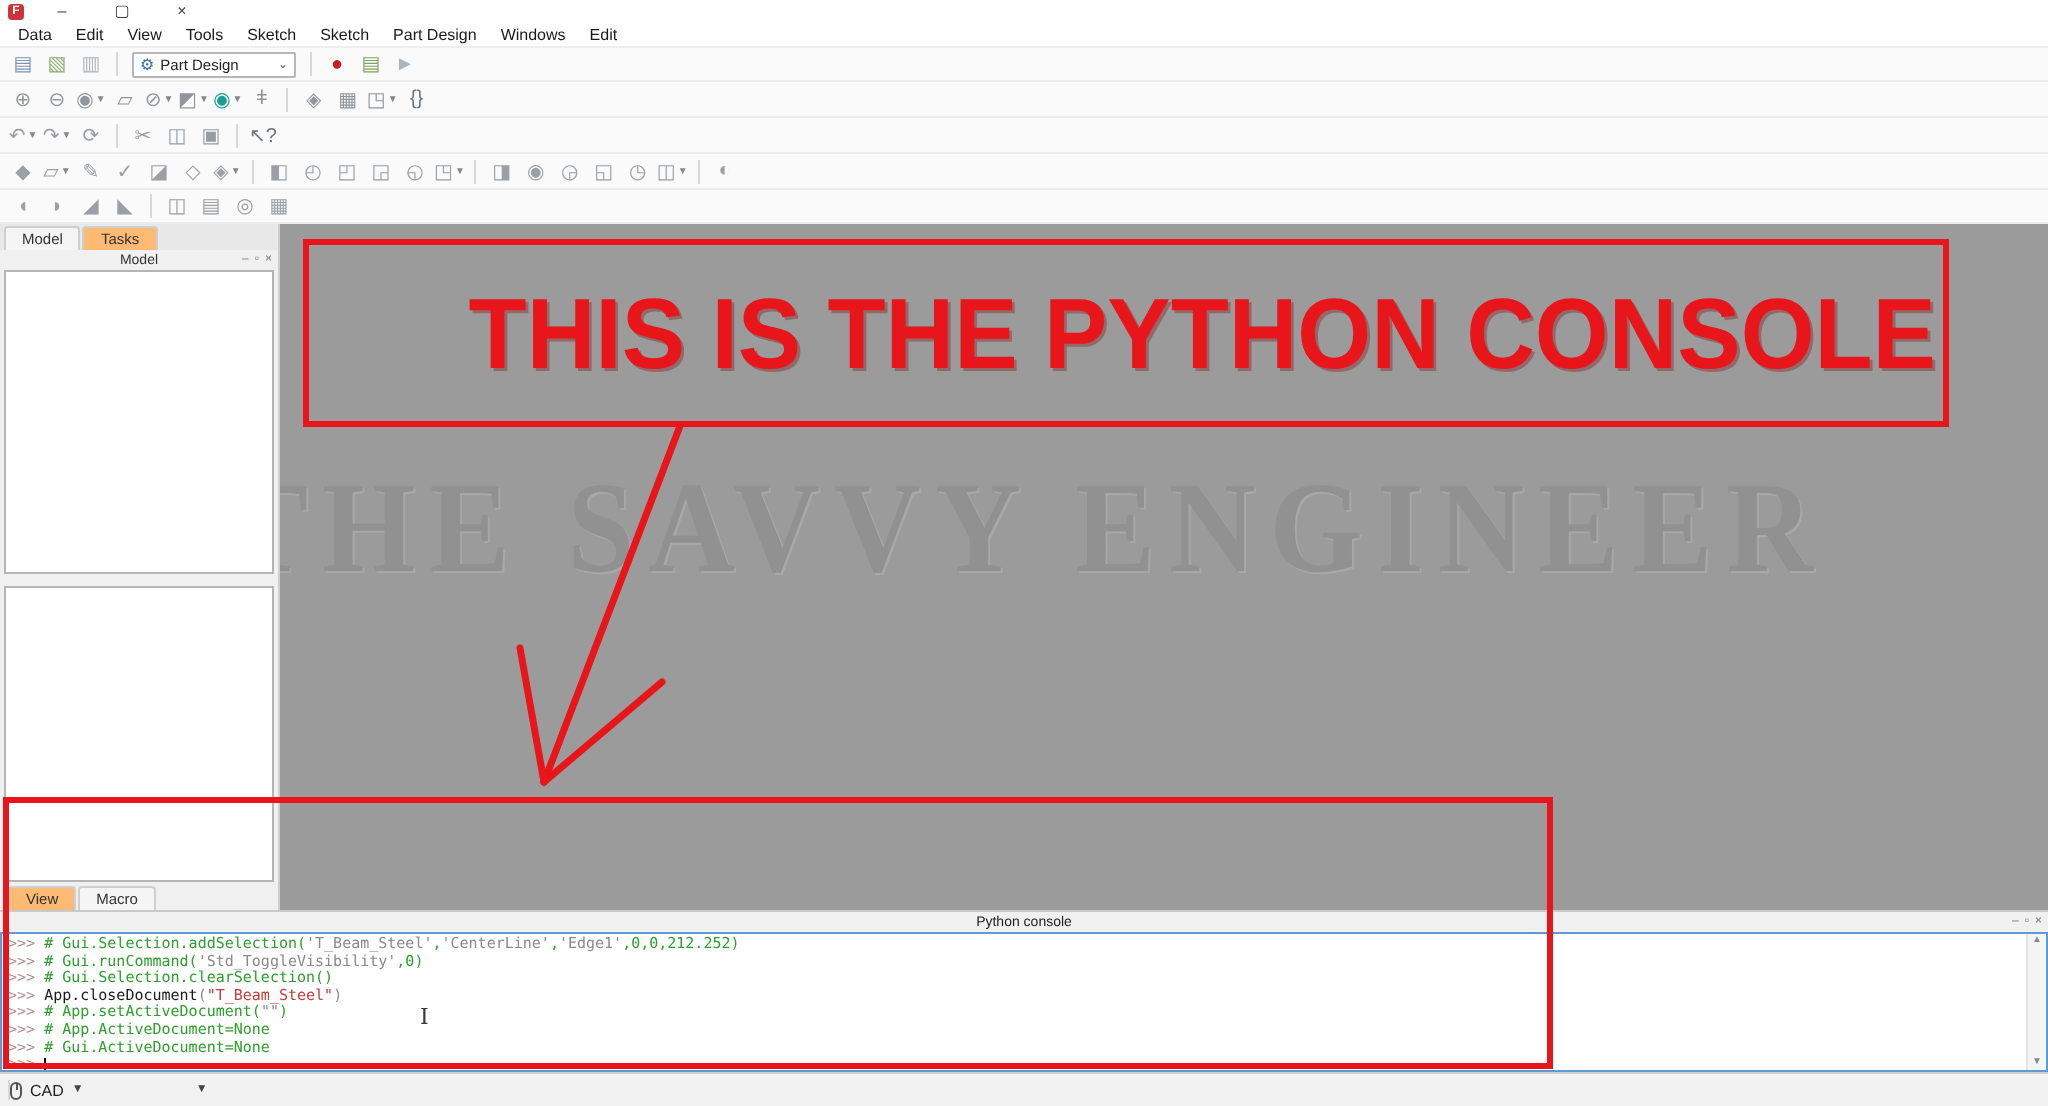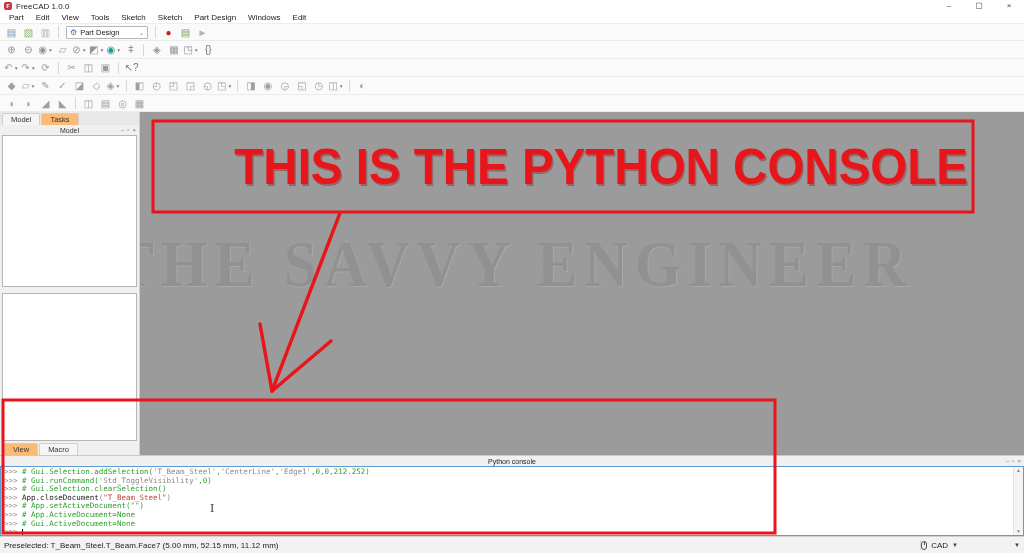--- a/index.html
+++ b/index.html
@@ -69,30 +69,29 @@
   .headline { font-size:50px; font-weight:bold; color:#e8151b; letter-spacing:0px; white-space:nowrap;
     transform:scaleX(0.95); text-shadow:1.5px 1.5px 0 rgba(130,10,10,0.35); }
   .ibeam-cursor { position:absolute; left:210px; top:502px; font-family:"DejaVu Serif", serif;
     font-size:11px; color:#3a3a3a; z-index:52; pointer-events:none; }
 </style>
 </head>
 <body>
 
 <div class="titlebar">
   <div class="fc-logo">F</div>
-  <div class="title-text">FreeCAD 1.0.0</div>
   <div class="win-controls" id="win-controls">
       <span class="win-btn">–</span>
       <span class="win-btn">▢</span>
       <span class="win-btn">×</span>
     </div>
 </div>
 
 <div class="menubar" id="menu-bar">
-    <span class="menu-item">Part</span>
+    <span class="menu-item">Data</span>
     <span class="menu-item">Edit</span>
     <span class="menu-item">View</span>
     <span class="menu-item">Tools</span>
     <span class="menu-item">Sketch</span>
     <span class="menu-item">Sketch</span>
     <span class="menu-item">Part Design</span>
     <span class="menu-item">Windows</span>
     <span class="menu-item">Edit</span>
   </div>
 
@@ -328,21 +327,20 @@
       </span>
   </div>
   <div class="console-body" id="console-body"><div><span style="color: rgb(176, 143, 143);">&gt;&gt;&gt; </span><span style="color: rgb(46, 158, 46);"># Gui.Selection.addSelection(</span><span style="color: rgb(138, 138, 138);">'T_Beam_Steel'</span><span style="color: rgb(46, 158, 46);">,</span><span style="color: rgb(138, 138, 138);">'CenterLine'</span><span style="color: rgb(46, 158, 46);">,</span><span style="color: rgb(138, 138, 138);">'Edge1'</span><span style="color: rgb(46, 158, 46);">,0,0,212.252)</span></div><div><span style="color: rgb(176, 143, 143);">&gt;&gt;&gt; </span><span style="color: rgb(46, 158, 46);"># Gui.runCommand(</span><span style="color: rgb(138, 138, 138);">'Std_ToggleVisibility'</span><span style="color: rgb(46, 158, 46);">,0)</span></div><div><span style="color: rgb(176, 143, 143);">&gt;&gt;&gt; </span><span style="color: rgb(46, 158, 46);"># Gui.Selection.clearSelection()</span></div><div><span style="color: rgb(176, 143, 143);">&gt;&gt;&gt; </span><span style="color: rgb(26, 26, 26);">App.closeDocument</span><span style="color: rgb(138, 138, 138);">(</span><span style="color: rgb(196, 60, 60);">"T_Beam_Steel"</span><span style="color: rgb(138, 138, 138);">)</span></div><div><span style="color: rgb(176, 143, 143);">&gt;&gt;&gt; </span><span style="color: rgb(46, 158, 46);"># App.setActiveDocument(</span><span style="color: rgb(138, 138, 138);">""</span><span style="color: rgb(46, 158, 46);">)</span></div><div><span style="color: rgb(176, 143, 143);">&gt;&gt;&gt; </span><span style="color: rgb(46, 158, 46);"># App.ActiveDocument=None</span></div><div><span style="color: rgb(176, 143, 143);">&gt;&gt;&gt; </span><span style="color: rgb(46, 158, 46);"># Gui.ActiveDocument=None</span></div><div><span style="color: rgb(176, 143, 143);">&gt;&gt;&gt; </span><span class="caret-bar"></span></div></div>
   <div class="console-scroll">
     <span class="scroll-arrow">▲</span>
     <span class="scroll-arrow">▼</span>
   </div>
 </div>
 
 <div class="statusbar">
-  <div class="status-msg">Preselected: T_Beam_Steel.T_Beam.Face7 (5.00 mm, 52.15 mm, 11.12 mm)</div>
   <div class="vline"></div>
   <div class="nav-cluster">
     <span class="mouse-icon"></span>
     <span>CAD</span>
     <span class="nav-caret">▼</span>
   </div>
   <span class="far-caret">▼</span>
 </div>
 
 <svg class="overlay" viewBox="0 0 1024 553">

